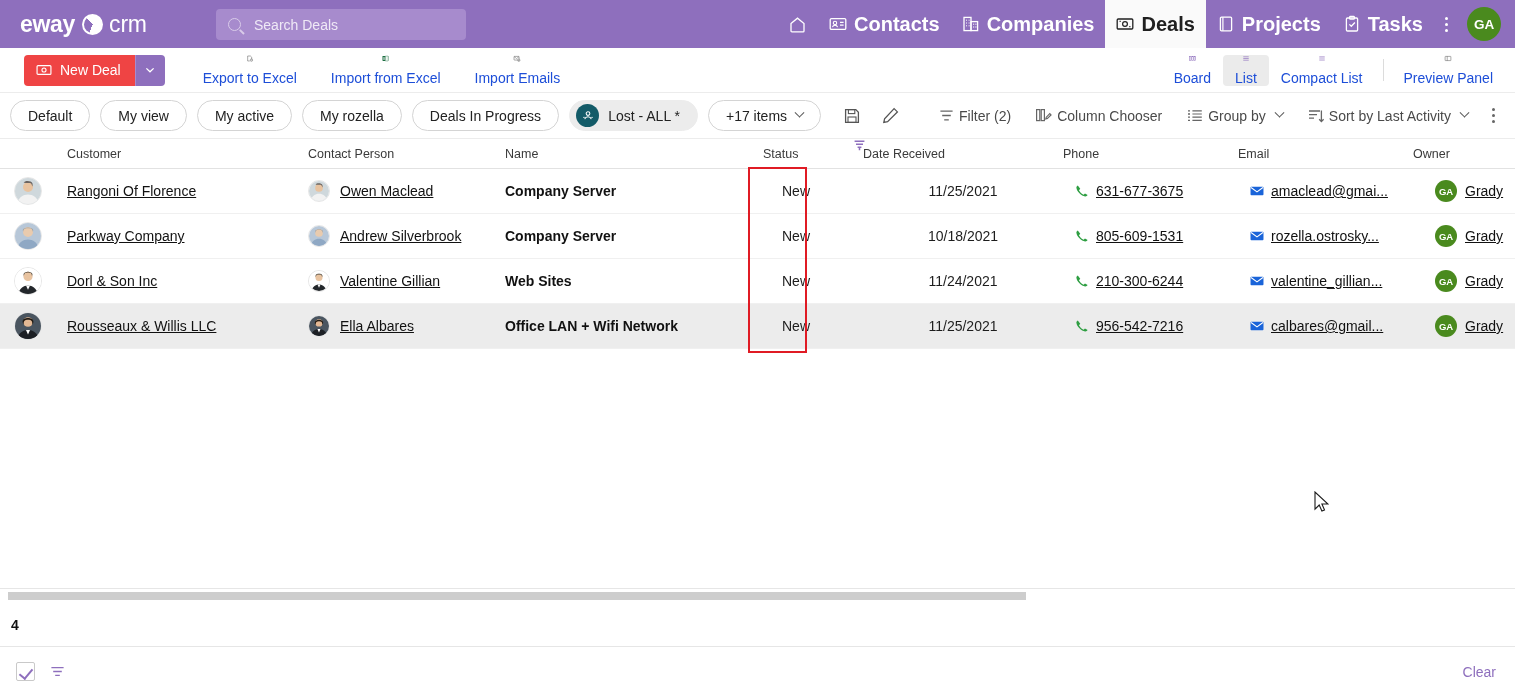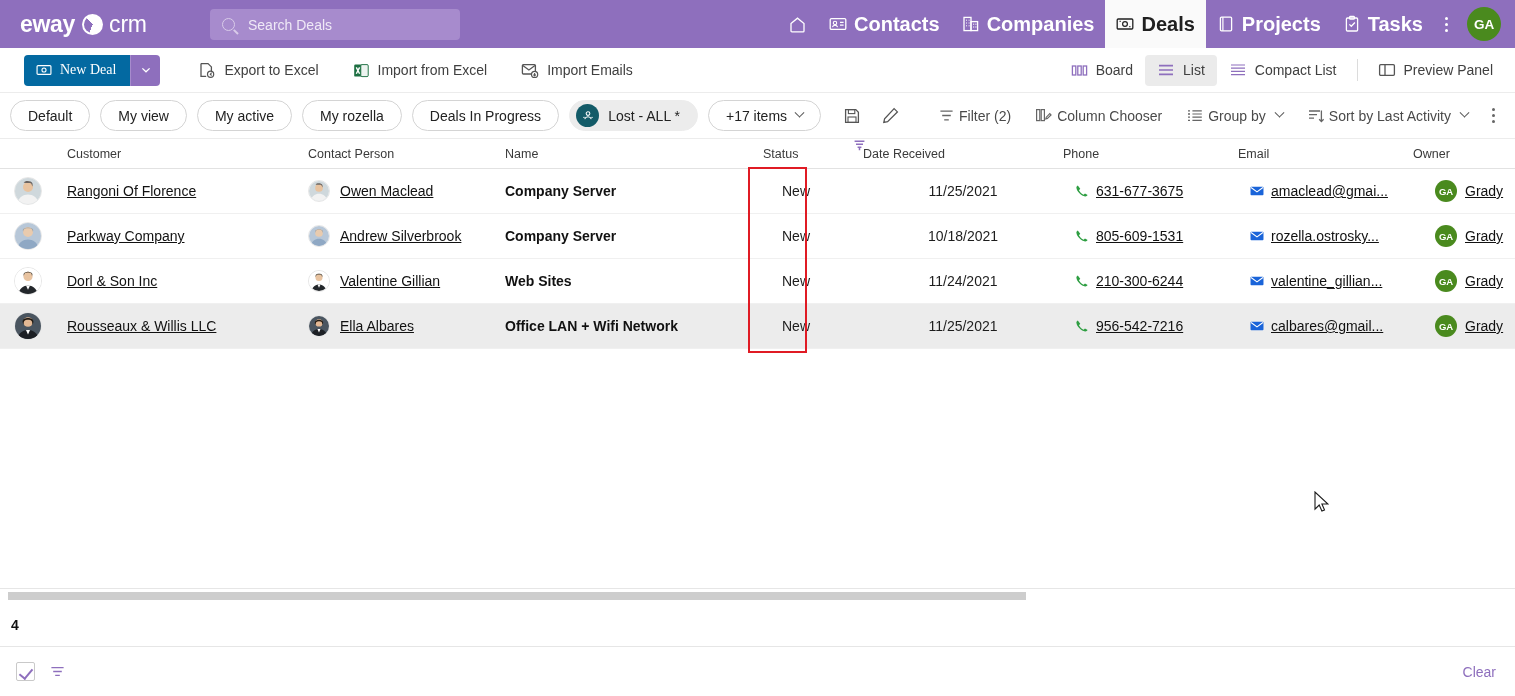--- a/index.html
+++ b/index.html
@@ -32,21 +32,21 @@
   }
   .brand-mark::after {
     content: ""; position: absolute;
     left: 2px; top: 2px; width: 17px; height: 17px;
     border-radius: 50%;
     background: conic-gradient(from 200deg, #8e6fbd 0deg 120deg, #ffffff 120deg 360deg);
   }
   .brand-crm { font-size: 23px; letter-spacing: -0.2px; }
 
   .search-box {
-    position: absolute; left: 210px; top: 9px;
+    position: absolute; left: 216px; top: 9px;
     width: 250px; height: 31px;
     background: #a78bcd;
     border-radius: 4px;
     display: flex; align-items: center;
     padding-left: 12px;
     cursor: text;
   }
   .search-box .mag {
     width: 13px; height: 13px; border: 1.7px solid #d9cbe9;
     border-radius: 50%; position: relative; flex: none;
@@ -87,33 +87,33 @@
     height: 45px; background: #ffffff;
     display: flex; align-items: center;
     border-bottom: 1px solid #ececec;
     position: relative;
   }
   .newdeal {
     display: flex; align-items: center; margin-left: 24px;
     height: 31px; border-radius: 4px; overflow: hidden; cursor: pointer;
   }
   .newdeal-main {
-    background: #0369a1; color: #fff; font-size: 14px;
+    background: #ef4444; color: #fff; font-size: 14px;
     display: flex; align-items: center; gap: 8px;
-    padding: 0 14px 0 12px; height: 31px; font-family: Liberation Serif, serif;
+    padding: 0 14px 0 12px; height: 31px;
   }
   .newdeal-split {
     background: #8e6fbd; width: 30px; height: 31px;
     border-left: 1px solid #a78bcd;
     display: flex; align-items: center; justify-content: center;
   }
   .tb-item {
     display: flex; align-items: center; gap: 8px;
-    font-size: 14px; color: #404040; cursor: pointer;
-    padding: 0 12px; height: 31px; white-space: nowrap;
+    font-size: 14px; color: #1d4ed8; cursor: pointer;
+    padding: 0 12px; height: 31px; white-space: nowrap; flex-direction: column;
   }
   .tb-group-left { display: flex; align-items: center; margin-left: 26px; gap: 10px; }
   .tb-right { position: absolute; right: 10px; display: flex; align-items: center; }
   .tb-right .tb-item.sel { background: #ebebeb; border-radius: 4px; }
   .tb-sep { width: 1px; height: 22px; background: #dcdcdc; margin: 0 8px; }
 
   
   .chips {
     height: 46px; background: #ffffff;
     display: flex; align-items: center; position: relative;

